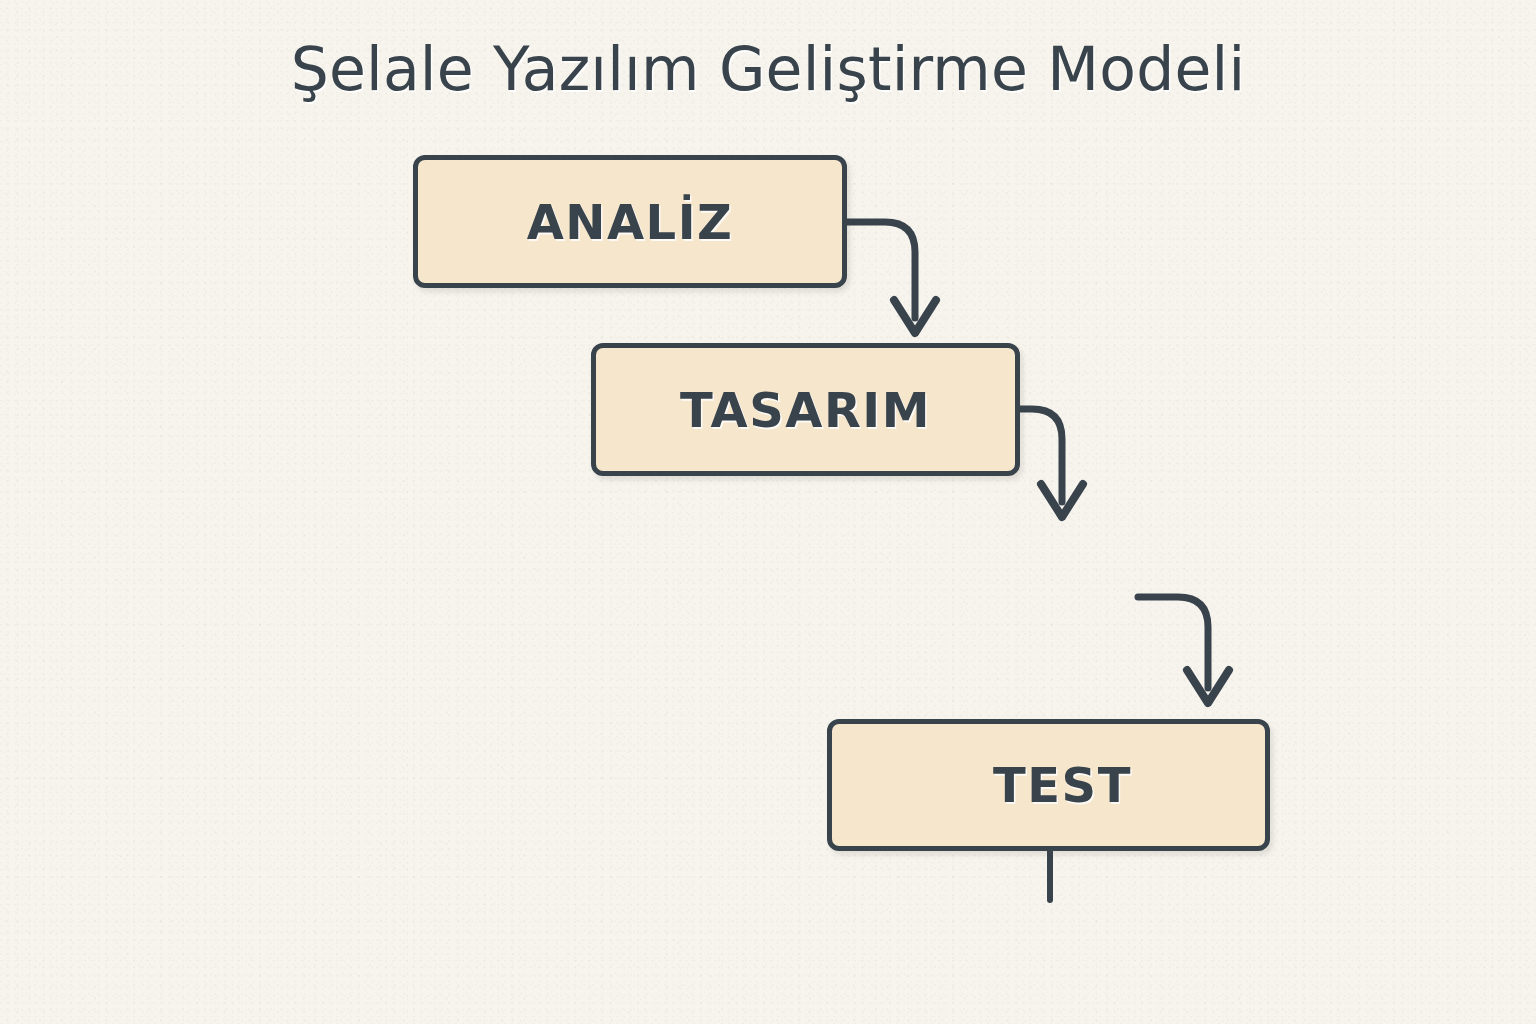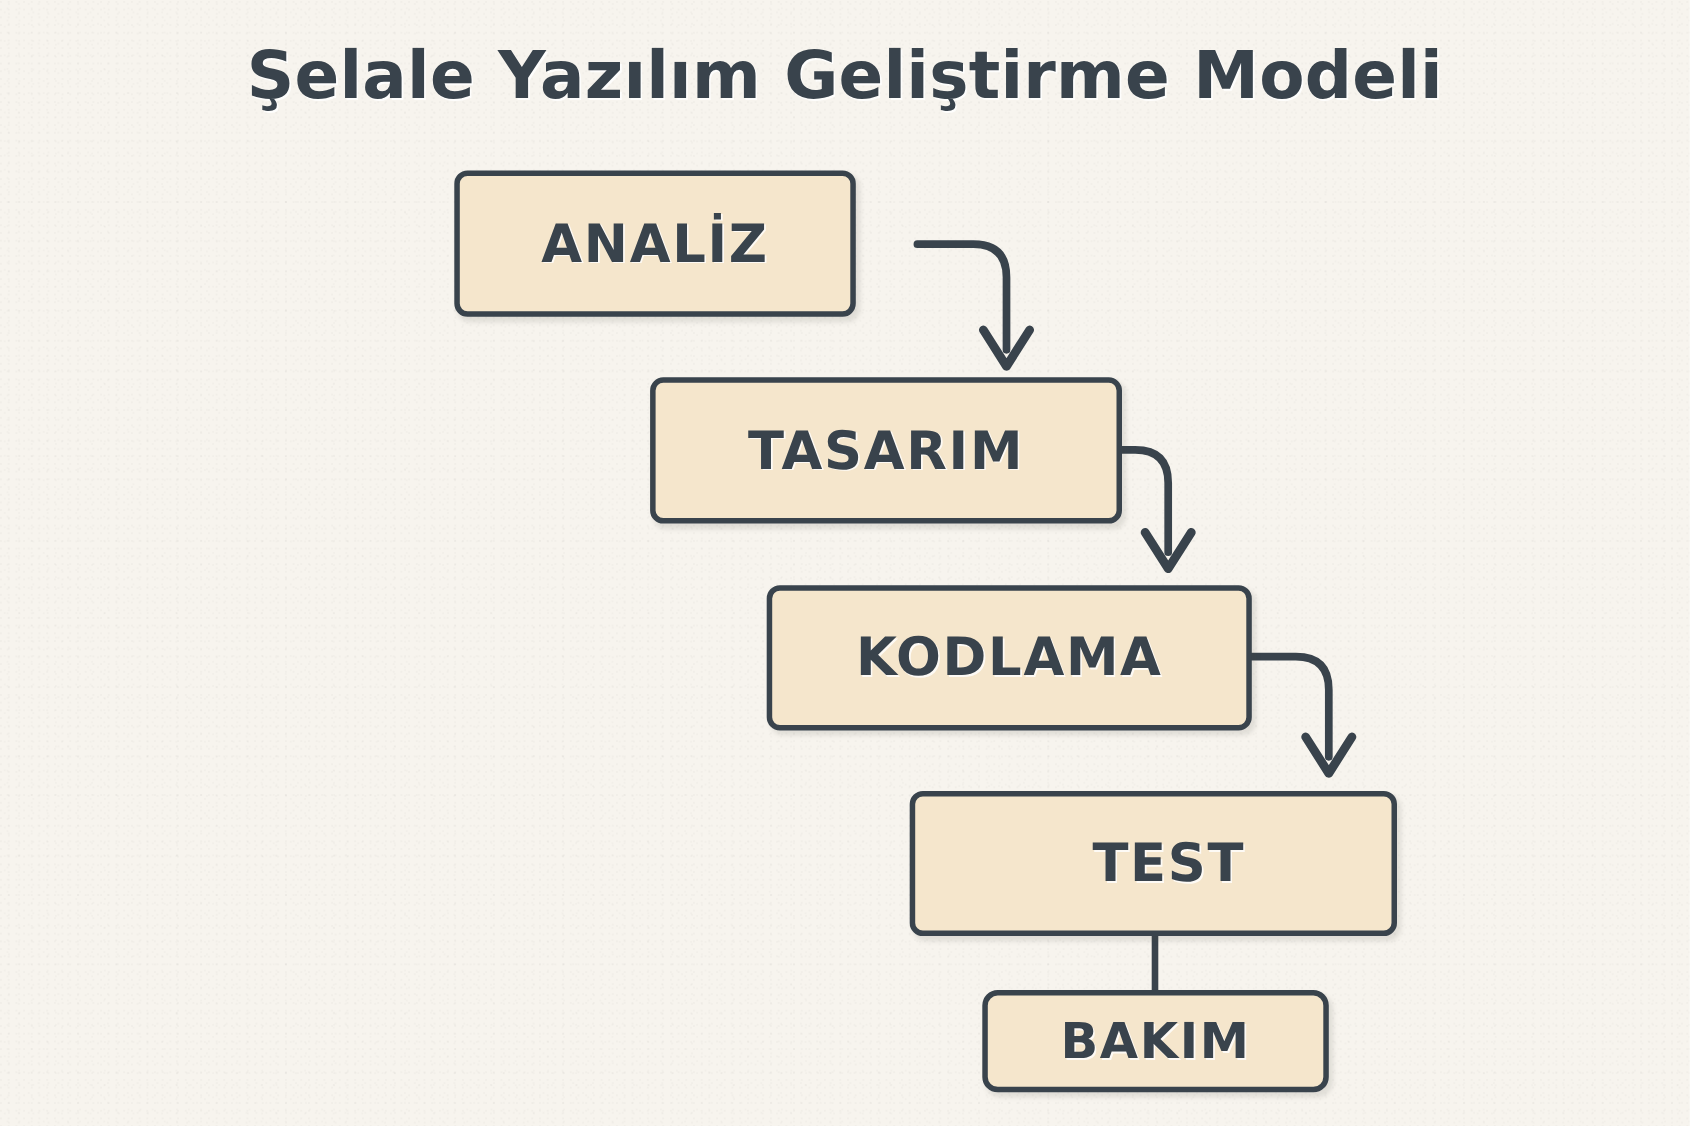--- a/index.html
+++ b/index.html
@@ -28,21 +28,21 @@
   }
 
   
   #diagram-title {
     position: absolute;
     left: 0;
     top: 34px;
     width: 1536px;
     text-align: center;
     font-size: 60px;
-    font-weight: bold;
+    font-weight: normal;
     letter-spacing: 0.2px;
     color: #39434c;
     text-shadow: 1.5px 1.5px 0 rgba(255,255,255,0.85);
     white-space: nowrap;
   }
 
   
   #connectors {
     position: absolute;
     left: 0;
@@ -102,33 +102,27 @@
         <path d="M 1187 670 L 1208 703 L 1229 670" stroke-width="8"></path>
       </g>
 
       <g>
         <path d="M 1050 851 L 1050 900" stroke-width="6"></path>
       </g>
 
     </g>
   </svg>
 
-  <div class="stage-box" style="left:413px; top:155px; width:365px; height:133px;">
+  <div class="stage-box" style="left:413px; top:155px; width:434px; height:133px;">
     <span class="stage-label">ANALİZ</span>
   </div>
 
   <div class="stage-box" style="left:563px; top:343px; width:429px; height:133px;margin-left:28px;">
     <span class="stage-label">TASARIM</span>
   </div>
 
-  <div class="stage-box" style="left:697px; top:532px; width:441px; height:132px;">
-    <span class="stage-label">KODLAMA</span>
-  </div>
 
   <div class="stage-box" style="left:827px; top:719px; width:443px; height:132px;padding-left:28px;">
     <span class="stage-label">TEST</span>
   </div>
 
-  <div class="stage-box" style="left:893px; top:900px; width:315px; height:93px; border-radius:14px;">
-    <span class="stage-label small">BAKIM</span>
-  </div>
 
 </div>
 
 </body></html>

